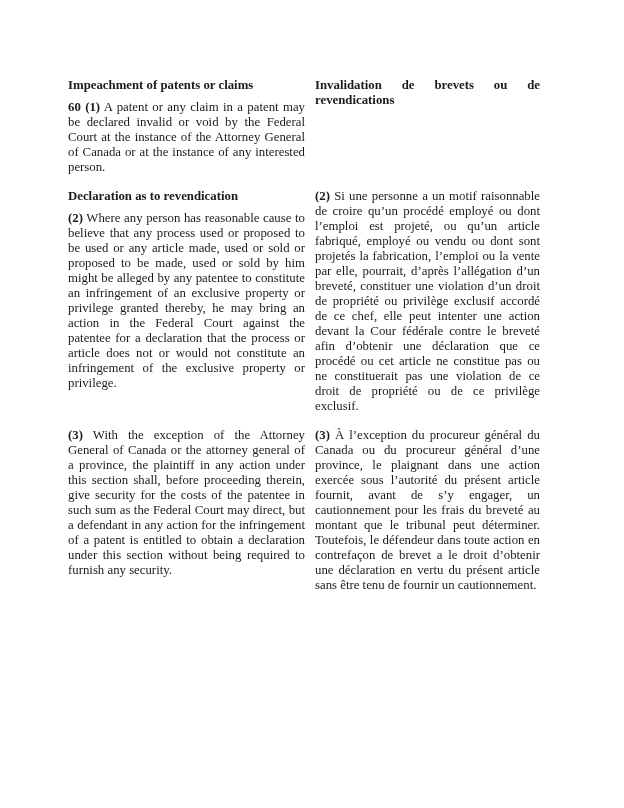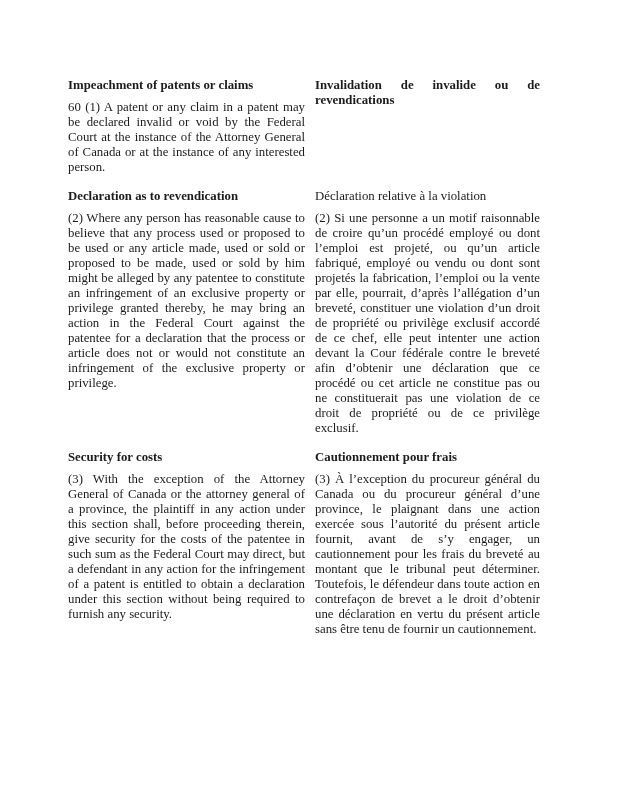--- a/index.html
+++ b/index.html
@@ -31,63 +31,60 @@
     font-weight: bold;
     text-align: justify;
   }
   .heading.regular { font-weight: normal; }
   .para {
     margin: 0;
     font-size: 12.8px;
     line-height: 15px;
     text-align: justify;
   }
-  .num { font-weight: normal; }
+  .num { font-weight: bold; }
 </style>
 </head>
 <body>
 
 <div class="page">
   <div class="grid">
 
     <section class="cell">
       <h2 class="heading">Impeachment of patents or claims</h2>
       <p class="para">
         <b class="num">60 (1)</b>
         <span>A patent or any claim in a patent may be declared invalid or void by the Federal Court at the instance of the Attorney General of Canada or at the instance of any interested person.</span>
       </p>
     </section>
     <section class="cell">
-      <h2 class="heading">Invalidation de invalide ou de revendications</h2>
+      <h2 class="heading">Invalidation de brevets ou de revendications</h2>
     </section>
 
     <section class="cell">
       <h2 class="heading">Declaration as to revendication</h2>
       <p class="para">
         <b class="num">(2)</b>
         <span>Where any person has reasonable cause to believe that any process used or proposed to be used or any article made, used or sold or proposed to be made, used or sold by him might be alleged by any patentee to constitute an infringement of an exclusive property or privilege granted thereby, he may bring an action in the Federal Court against the patentee for a declaration that the process or article does not or would not constitute an infringement of the exclusive property or privilege.</span>
       </p>
     </section>
     <section class="cell">
-      <h2 class="heading regular">Déclaration relative à la violation</h2>
       <p class="para">
         <b class="num">(2)</b>
         <span>Si une personne a un motif raisonnable de croire qu’un procédé employé ou dont l’emploi est projeté, ou qu’un article fabriqué, employé ou vendu ou dont sont projetés la fabrication, l’emploi ou la vente par elle, pourrait, d’après l’allégation d’un breveté, constituer une violation d’un droit de propriété ou privilège exclusif accordé de ce chef, elle peut intenter une action devant la Cour fédérale contre le breveté afin d’obtenir une déclaration que ce procédé ou cet article ne constitue pas ou ne constituerait pas une violation de ce droit de propriété ou de ce privilège exclusif.</span>
       </p>
     </section>
 
     <section class="cell">
-      <h2 class="heading">Security for costs</h2>
       <p class="para">
         <b class="num">(3)</b>
         <span>With the exception of the Attorney General of Canada or the attorney general of a province, the plaintiff in any action under this section shall, before proceeding therein, give security for the costs of the patentee in such sum as the Federal Court may direct, but a defendant in any action for the infringement of a patent is entitled to obtain a declaration under this section without being required to furnish any security.</span>
       </p>
     </section>
     <section class="cell">
-      <h2 class="heading">Cautionnement pour frais</h2>
       <p class="para">
         <b class="num">(3)</b>
         <span>À l’exception du procureur général du Canada ou du procureur général d’une province, le plaignant dans une action exercée sous l’autorité du présent article fournit, avant de s’y engager, un cautionnement pour les frais du breveté au montant que le tribunal peut déterminer. Toutefois, le défendeur dans toute action en contrefaçon de brevet a le droit d’obtenir une déclaration en vertu du présent article sans être tenu de fournir un cautionnement.</span>
       </p>
     </section>
 
   </div>
 </div>
 
 </body></html>

